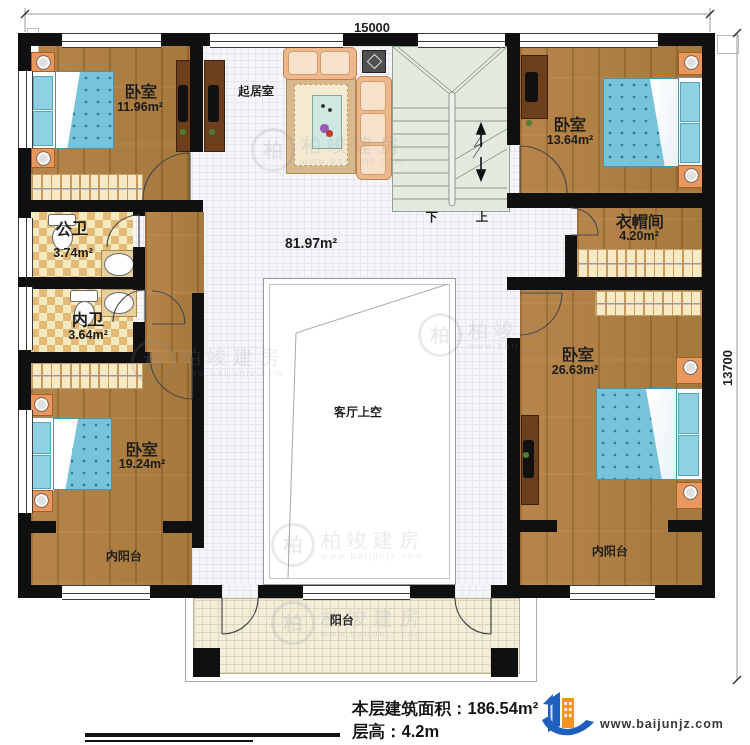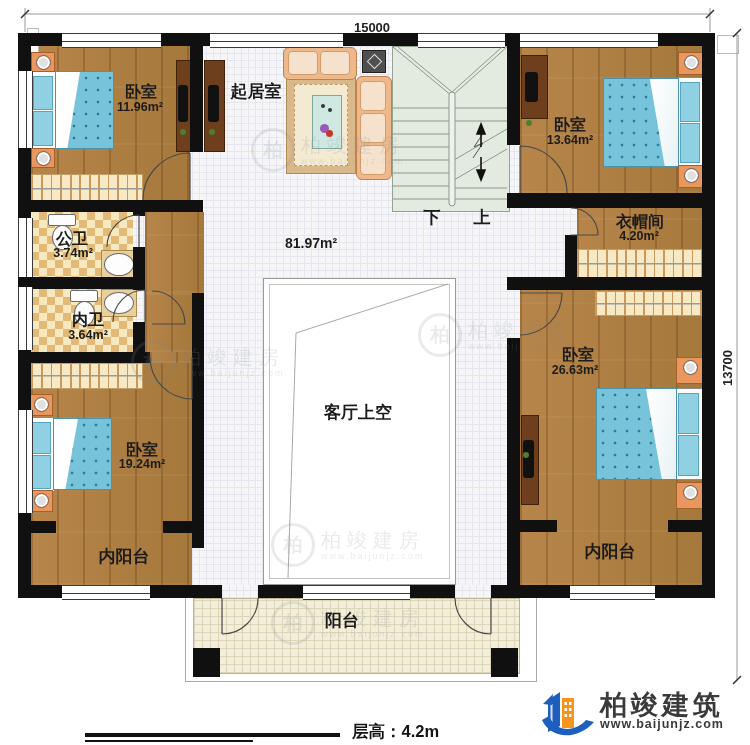--- a/index.html
+++ b/index.html
@@ -51,21 +51,21 @@
   .ctable{background:#cfe8e2;border:1px solid #7fa89f;z-index:6;}
   .sidetable{background:#4f4f4f;border:1px solid #222;z-index:5;}
   .sidetable .dia{width:9px;height:9px;margin:5px auto;border:1.5px solid #ddd;transform:rotate(45deg);}
   .post{background:#101010;z-index:8;}
   
   .void{background:#fff;border:1px solid #9a9a9a;z-index:2;}
   .void .inner{position:absolute;inset:5px;border:1px solid #c4c4c4;}
   
   .rlabel{position:absolute;transform:translate(-50%,-50%);white-space:nowrap;font-weight:bold;
           font-size:16px;color:#1b1b1b;z-index:12;}
-  .rlabel.big{font-size:17px;}
+  .rlabel.big{font-size:12px;}
   .ralabel{position:absolute;transform:translate(-50%,-50%);white-space:nowrap;font-weight:bold;
            font-size:12.5px;color:#1b1b1b;z-index:12;}
   .ralabel.big{font-size:14px;}
   .dimlabel{position:absolute;transform:translate(-50%,-50%);font-weight:bold;font-size:13px;color:#222;z-index:12;}
   .dimlabel.vert{transform:translate(-50%,-50%) rotate(-90deg);}
   
   .wm{position:absolute;display:flex;align-items:center;gap:6px;opacity:.17;color:#7d8894;z-index:11;pointer-events:none;}
   .wm-ring{width:38px;height:38px;border:3px solid #7d8894;border-radius:50%;display:flex;align-items:center;justify-content:center;font-size:19px;font-weight:bold;flex:0 0 auto;}
   .wm-col{display:flex;flex-direction:column;line-height:1;}
   .wm-text{font-size:20px;font-weight:normal;letter-spacing:6px;}
@@ -344,21 +344,21 @@
     <div class="wm-url">www.baijunjz.com</div>
       </div>
   </div>
 
   <div class="rlabel" style="left:141px;top:92px;">卧室</div>
   <div class="ralabel" style="left:140px;top:107px;">11.96m²</div>
   <div class="rlabel big" style="left:256px;top:91px;">起居室</div>
   <div class="ralabel big" style="left:311px;top:243px;">81.97m²</div>
   <div class="rlabel" style="left:570px;top:125px;">卧室</div>
   <div class="ralabel" style="left:570px;top:140px;">13.64m²</div>
-  <div class="rlabel" style="left:72px;top:239px;">公卫</div>
+  <div class="rlabel" style="left:72px;top:229px;">公卫</div>
   <div class="ralabel" style="left:73px;top:253px;">3.74m²</div>
   <div class="rlabel" style="left:88px;top:320px;">内卫</div>
   <div class="ralabel" style="left:88px;top:335px;">3.64m²</div>
   <div class="rlabel" style="left:640px;top:222px;">衣帽间</div>
   <div class="ralabel" style="left:639px;top:236px;">4.20m²</div>
   <div class="rlabel" style="left:578px;top:355px;">卧室</div>
   <div class="ralabel" style="left:575px;top:370px;">26.63m²</div>
   <div class="rlabel" style="left:142px;top:450px;">卧室</div>
   <div class="ralabel" style="left:142px;top:464px;">19.24m²</div>
   <div class="rlabel big" style="left:124px;top:556px;">内阳台</div>
@@ -367,33 +367,35 @@
   <div class="rlabel big" style="left:358px;top:412px;">客厅上空</div>
   <div class="rlabel big" style="left:432px;top:217px;">下</div>
   <div class="rlabel big" style="left:482px;top:217px;">上</div>
 
   <div class="dimlabel" style="left:372px;top:27px;">15000</div>
   <div class="dimlabel vert" style="left:727px;top:368px;">13700</div>
 
   <div class="tb-scale">1:100</div>
   <div class="tb-line1"></div>
   <div class="tb-line2"></div>
+  <div class="tb-info" style="top:698px;">
+    <span>本层建筑面积：</span><span>186.54m²</span>
+  </div>
   <div class="tb-info" style="top:721px;">
     <span>层高：</span><span>4.2m</span>
   </div>
 
   <svg class="abs" style="left:540px;top:686px;z-index:12;" width="56" height="56" viewBox="0 0 56 56">
     <polygon points="8,14 20,6 20,40 8,46" fill="#1e5fbe"></polygon>
     <rect x="10.5" y="18" width="2" height="20" fill="#fff" opacity=".8"></rect>
     <rect x="22" y="12" width="12" height="30" fill="#f7941d"></rect>
     <rect x="24.5" y="16" width="2.5" height="3" fill="#fff"></rect>
       <rect x="29" y="16" width="2.5" height="3" fill="#fff"></rect>
     <rect x="24.5" y="22" width="2.5" height="3" fill="#fff"></rect>
       <rect x="29" y="22" width="2.5" height="3" fill="#fff"></rect>
     <rect x="24.5" y="28" width="2.5" height="3" fill="#fff"></rect>
       <rect x="29" y="28" width="2.5" height="3" fill="#fff"></rect>
     <path d="M2,34 C10,52 36,56 54,36 L46,34 C36,46 16,47 9,30 Z" fill="#1e5fbe"></path>
     <polygon points="3,18 13,8 12,19" fill="#1e5fbe"></polygon>
   </svg>
-  <div class="brand-name">柏竣建筑</div>
   <div class="brand-url">www.baijunjz.com</div>
 
 </div>
 
 </body></html>

